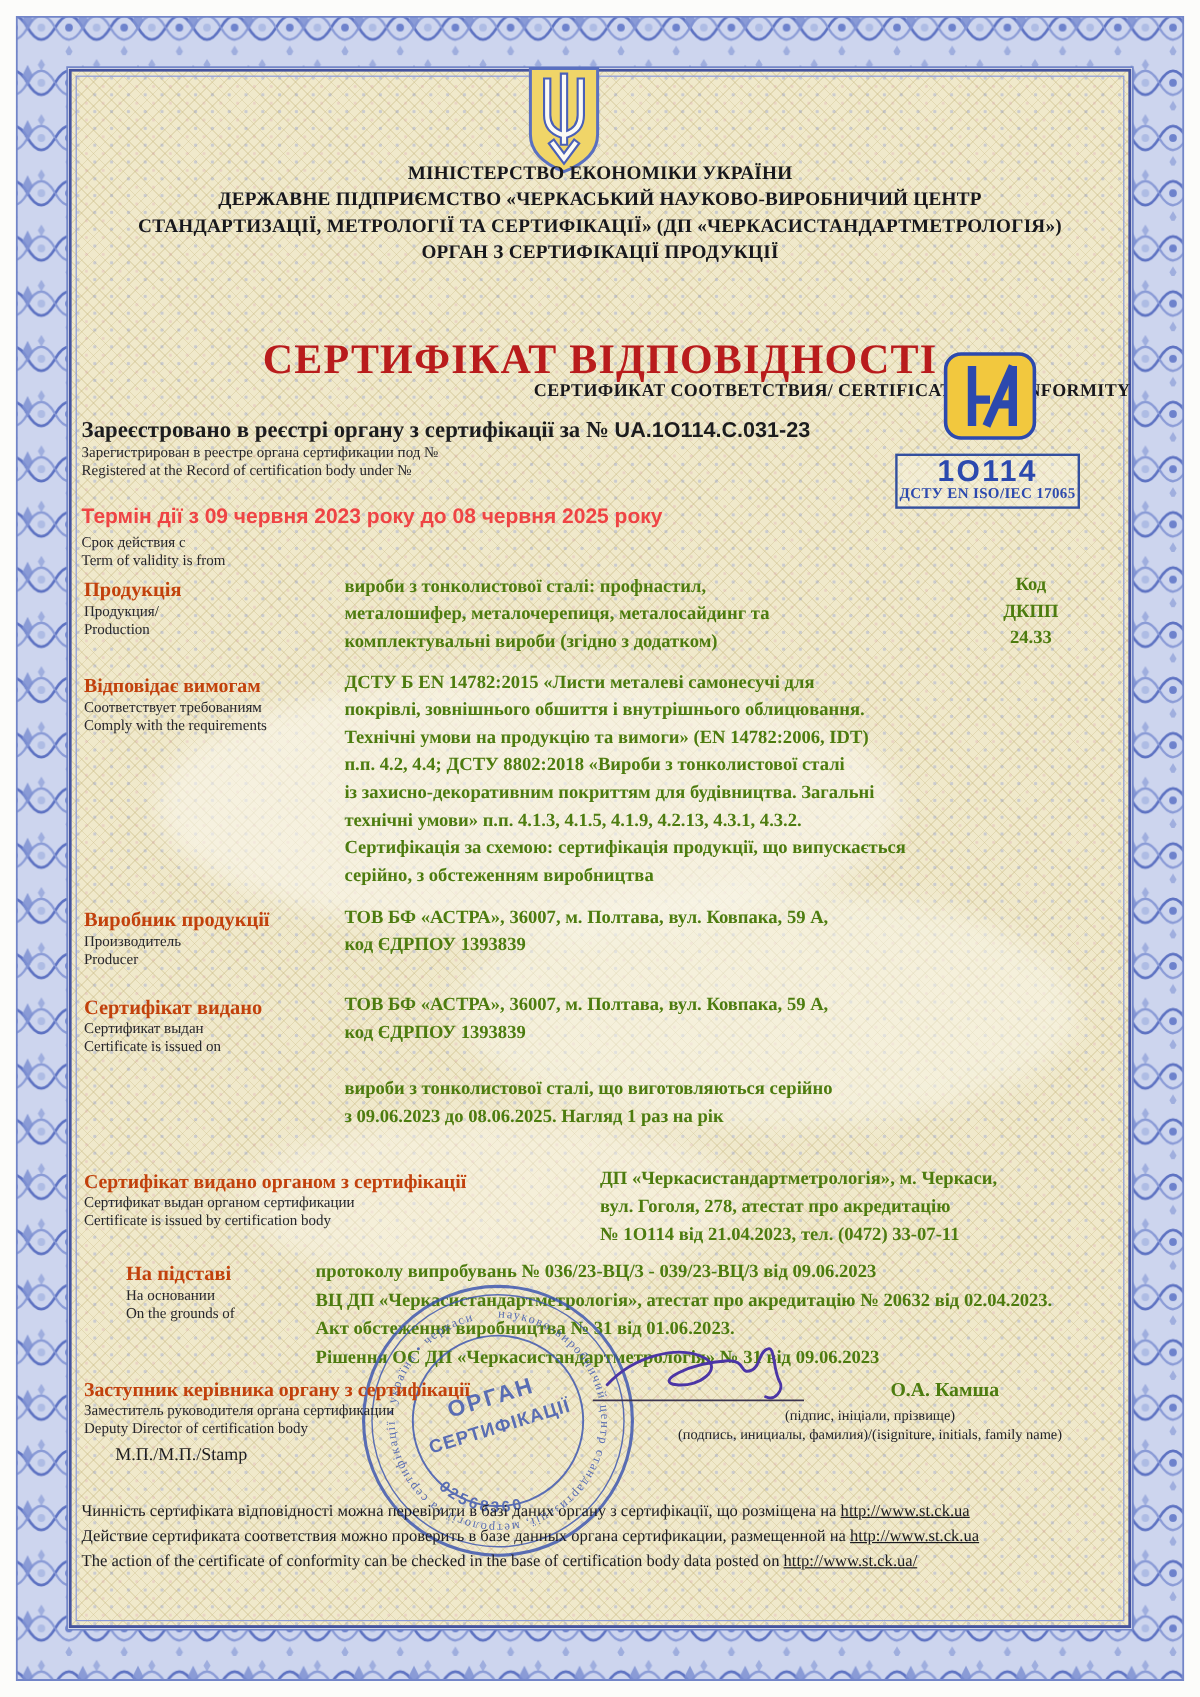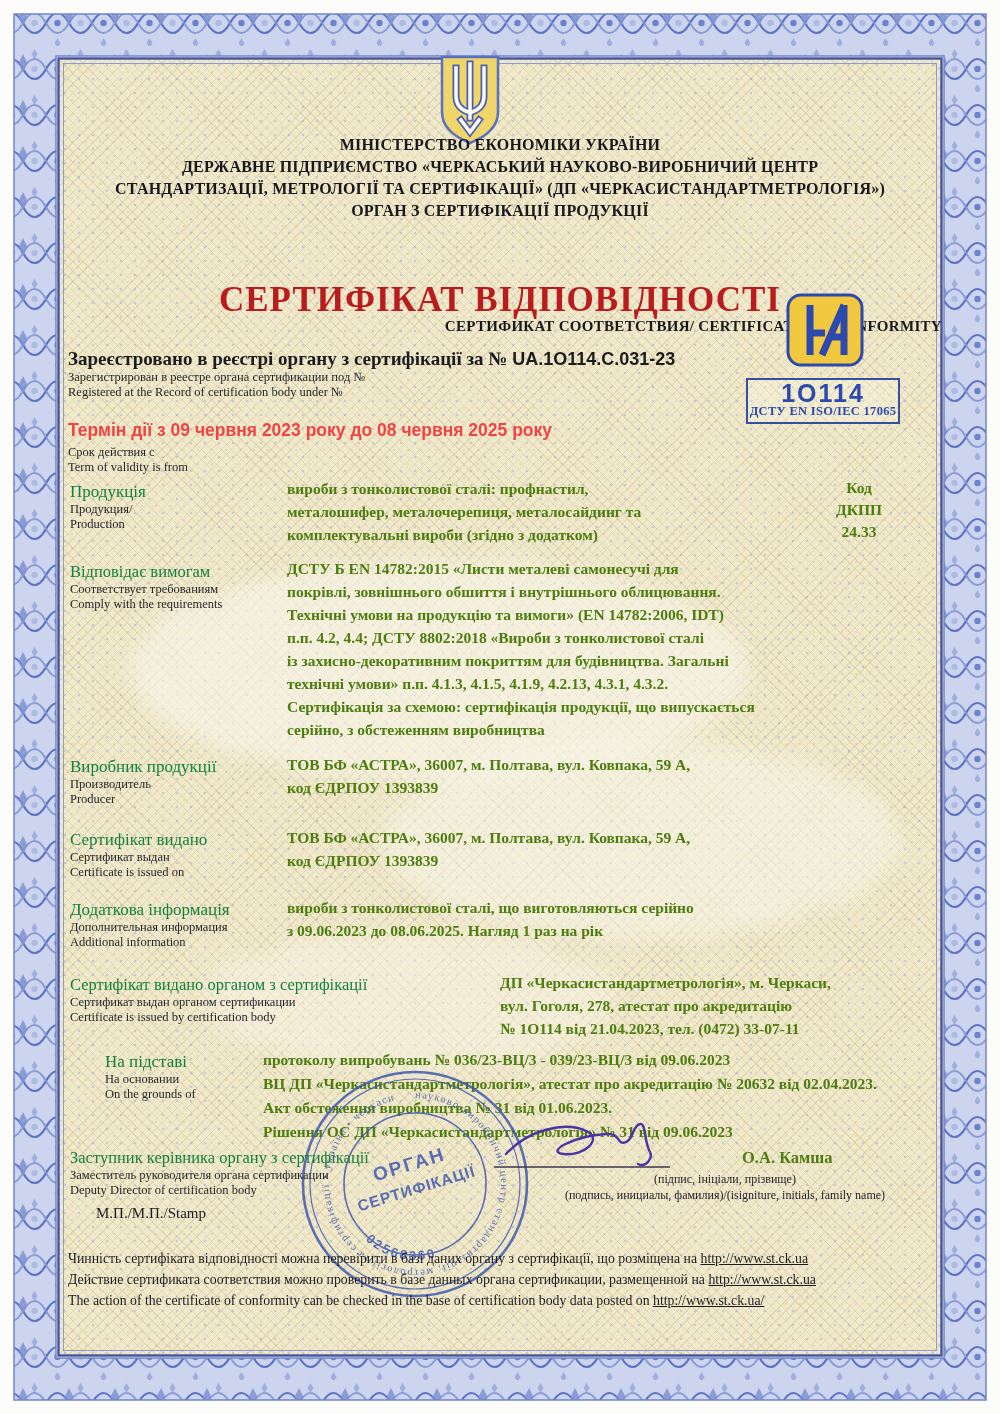--- a/index.html
+++ b/index.html
@@ -22,21 +22,21 @@
   .wm{position:absolute;border-radius:50%;filter:blur(10px);background:rgba(250,247,236,.6);}
   .wm1{left:130px;top:560px;width:620px;height:220px;}
   .wm2{left:380px;top:740px;width:520px;height:200px;background:rgba(250,247,236,.5);}
   .wm3{left:200px;top:930px;width:420px;height:140px;background:rgba(250,247,236,.45);}
   .abs{position:absolute;}
   .c{text-align:center;}
   .serifB{font-weight:bold;font-family:"Liberation Serif",serif;}
   .ministry{left:58px;top:134px;width:884px;line-height:22px;font-size:16px;letter-spacing:.2px;color:#17171c;}
   .title{left:58px;top:280px;width:884px;font-size:35px;letter-spacing:1px;color:#b91c1c;}
   .subtitle{left:58px;top:318px;width:884px;font-size:15px;letter-spacing:.3px;color:#17171c;text-align:right;}
-  .lbl{font-family:"Liberation Serif",serif;font-weight:normal;font-size:17px;color:#15803d;}
+  .lbl{font-family:"Liberation Serif",serif;font-weight:bold;font-size:17px;color:#c2410c;}
   .sub{font-family:"Liberation Serif",serif;font-size:12.5px;color:#26262c;line-height:14.5px;}
   .val{font-family:Liberation Serif, serif;font-weight:bold;font-size:15.5px;line-height:23px;color:#4d7c0f;white-space:pre-line;}
   .valpre{white-space:pre;}
   .reg1{font-size:19px;}
   .regnum{font-family:"Liberation Sans",sans-serif;font-weight:bold;font-size:18px;}
   .blue{color:#2c49ae;}
   .accbox{border:2px solid #33509f;text-align:center;background:rgba(252,250,240,.25);}
   .acc-code{font-size:25px;font-weight:bold;letter-spacing:2px;line-height:22px;font-family:Liberation Sans, sans-serif;}
   .acc-std{font-size:12.5px;font-weight:bold;letter-spacing:.3px;font-family:"Liberation Serif",serif;}
   .term{font-family:"Liberation Sans",sans-serif;font-weight:bold;font-size:17.5px;color:#ef4444;}
@@ -155,25 +155,20 @@
 код ЄДРПОУ 1393839</div>
 
   <div class="abs" style="left:70px;top:830px;width:215px;">
     <div class="lbl">Сертифікат видано</div>
     <div class="sub">Сертификат выдан</div>
     <div class="sub">Certificate is issued on</div>
   </div>
   <div class="abs val" style="left:287px;top:826px;width:600px;">ТОВ БФ «АСТРА», 36007, м. Полтава, вул. Ковпака, 59 А,
 код ЄДРПОУ 1393839</div>
 
-  <div class="abs" style="left:70px;top:900px;width:215px;">
-    <div class="lbl">Додаткова інформація</div>
-    <div class="sub">Дополнительная информация</div>
-    <div class="sub">Additional information</div>
-  </div>
   <div class="abs val" style="left:287px;top:896px;width:620px;">вироби з тонколистової сталі, що виготовляються серійно
 з 09.06.2023 до 08.06.2025. Нагляд 1 раз на рік</div>
 
   <div class="abs" style="left:70px;top:975px;width:420px;">
     <div class="lbl" style="font-size:16.5px;">Сертифікат видано органом з сертифікації</div>
     <div class="sub">Сертификат выдан органом сертификации</div>
     <div class="sub">Certificate is issued by certification body</div>
   </div>
   <div class="abs val" style="left:500px;top:971px;width:420px;">ДП «Черкасистандартметрологія», м. Черкаси,
 вул. Гоголя, 278, атестат про акредитацію

